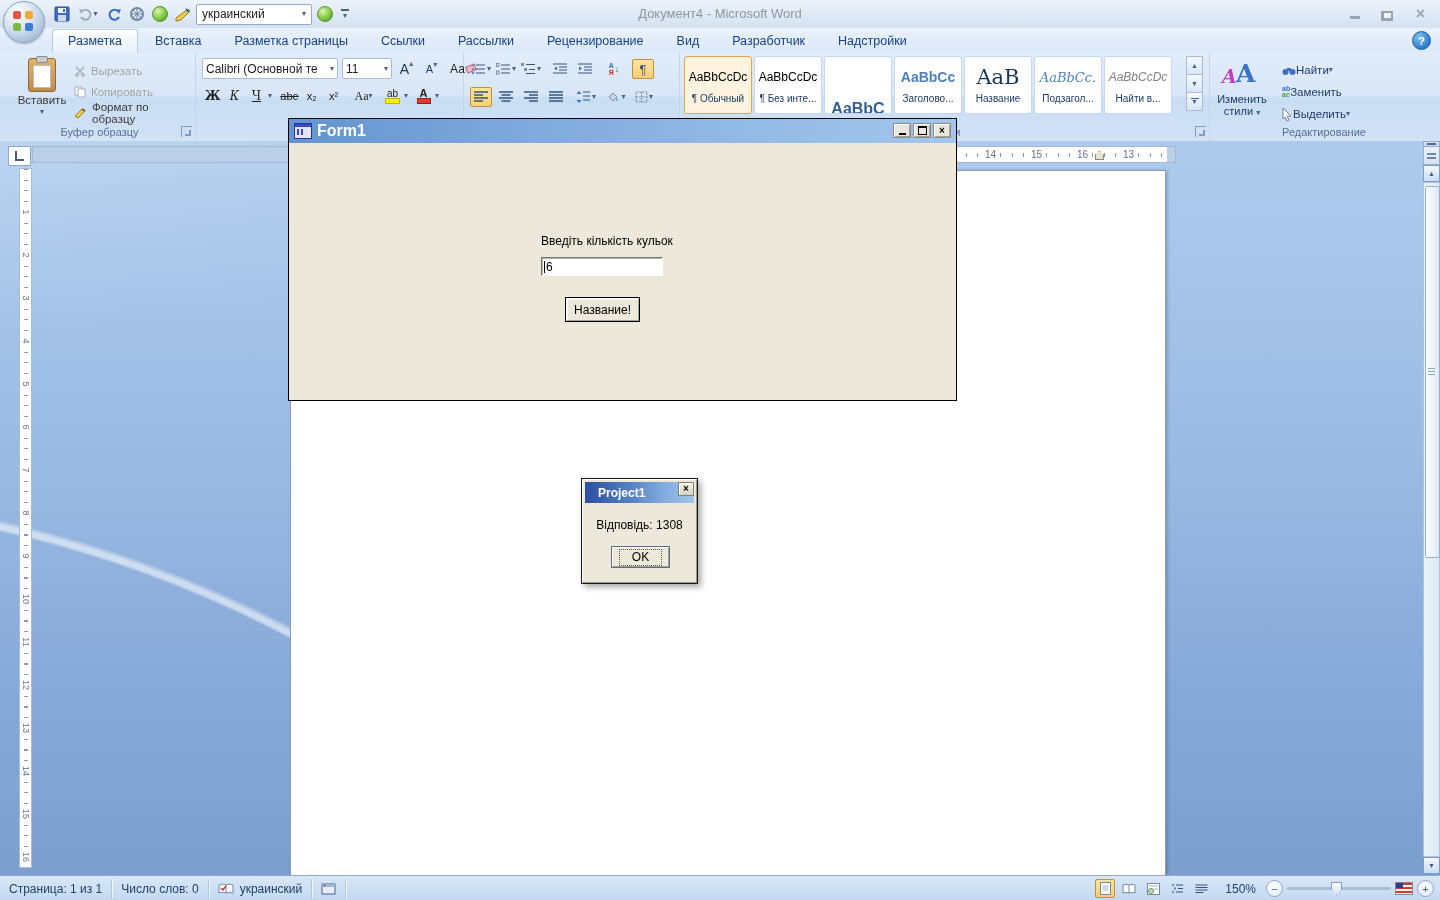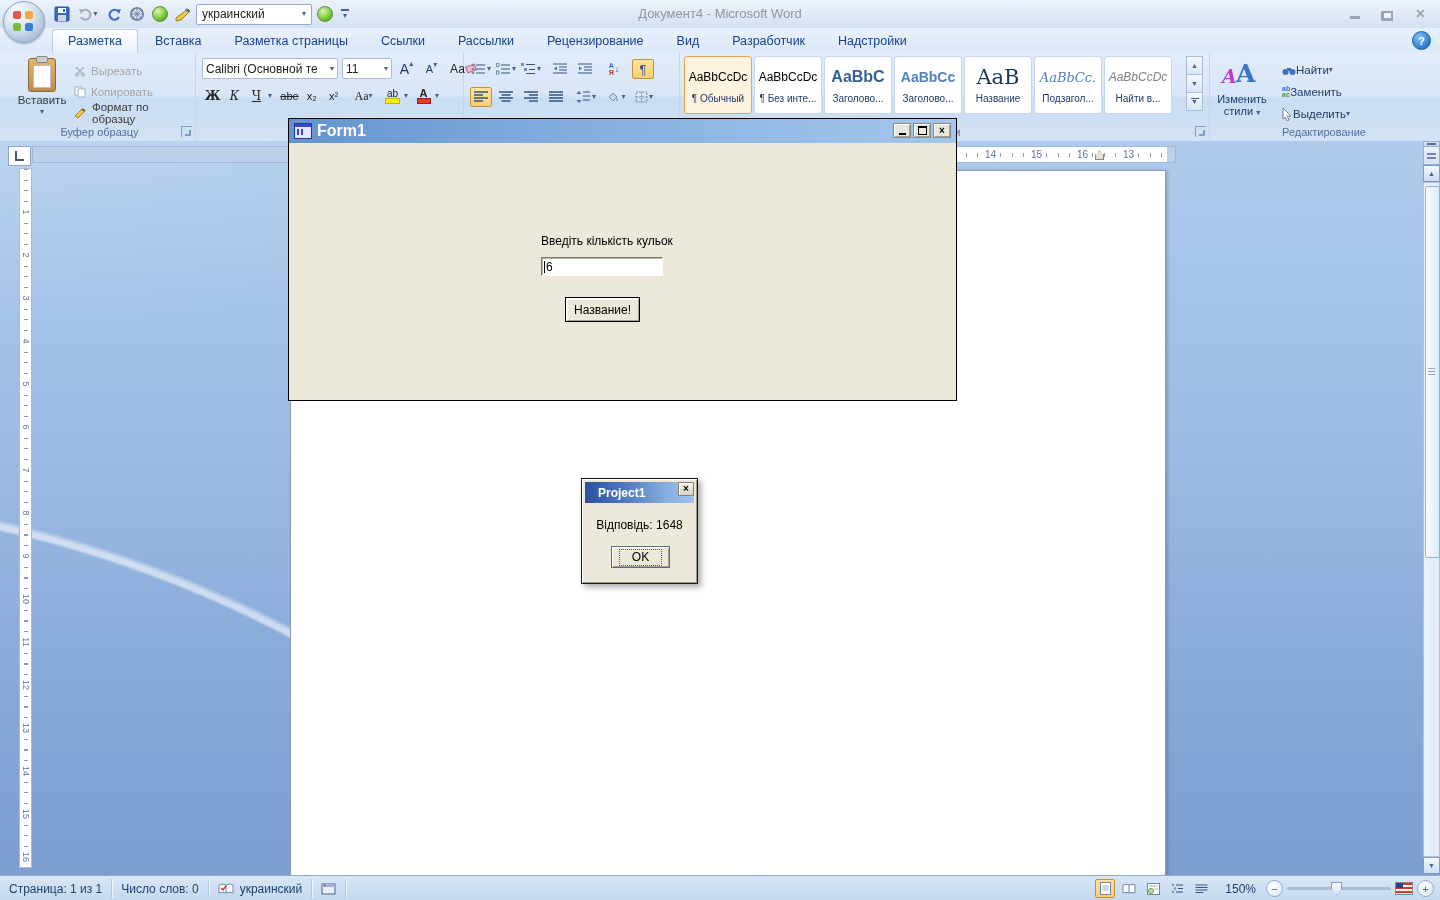--- a/index.html
+++ b/index.html
@@ -79,21 +79,21 @@
   .prow2{position:absolute;left:6px;top:34px;display:flex;align-items:center;gap:3px;}
   .pbtn{min-width:22px;height:20px;display:flex;align-items:center;justify-content:center;gap:1px;border-radius:2px;}
   .pbtn.active,.fbtn.active{background:linear-gradient(#FFE3A0,#FBCE72);border:1px solid #C2923B;box-sizing:border-box;}
   .sorticon{display:flex;flex-direction:column;font-size:7px;line-height:7px;font-weight:bold;}
   
   .gallery{position:absolute;left:4px;top:3px;display:flex;}
   .style-item{width:68px;height:58px;margin-right:2px;background:#fff;border:1px solid #C8D8EC;border-radius:3px;
     box-sizing:border-box;overflow:hidden;padding-top:4px;}
   .style-item.selected{border:1px solid #EDA54B;background:#FDF3DE;}
   .sample{height:32px;display:flex;align-items:center;justify-content:center;font-size:12px;color:#000;white-space:nowrap;overflow:hidden;}
-  .s-h1{font-weight:bold;color:#365F91;font-size:16px;}
+  .s-h1{font-weight:bold;color:#365F91;font-size:16px;margin-top:32px;}
   .s-h2{font-weight:bold;color:#4F81BD;font-size:14px;}
   .s-title{font-family:"DejaVu Serif",serif;font-size:21px;color:#17365D;}
   .s-subtitle{font-family:"DejaVu Serif",serif;font-style:italic;color:#4F81BD;font-size:13px;}
   .s-subtle{font-style:italic;color:#808080;}
   .slabel{font-size:10px;color:#1F3C68;text-align:center;white-space:nowrap;overflow:hidden;}
   .gal-scroll{position:absolute;left:506px;top:3px;width:17px;}
   .gsbtn{width:17px;height:19px;border:1px solid #A9BDD9;background:linear-gradient(#F4F8FD,#D9E6F5);box-sizing:border-box;
     display:flex;align-items:center;justify-content:center;font-size:7px;color:#44618E;margin-bottom:-1px;flex-direction:column;line-height:6px;}
   .chstyles{position:absolute;left:1214px;top:0;width:56px;height:88px;text-align:center;font-size:11px;color:#1F3C68;}
   .aa-icon{position:relative;height:34px;margin-top:6px;}
@@ -686,19 +686,19 @@
     <div class="f-btn">Название!</div>
   </div>
 
   <div class="msgbox">
     <div class="m-title">
       <span class="m-title-text">Project1</span>
     </div>
     <div class="m-x">
         <span>×</span>
       </div>
-    <div class="m-text">Відповідь: 1648</div>
+    <div class="m-text">Відповідь: 1308</div>
     <div class="m-ok">
         <span>OK</span>
       </div>
   </div>
 
 </div>
 
 </body></html>

